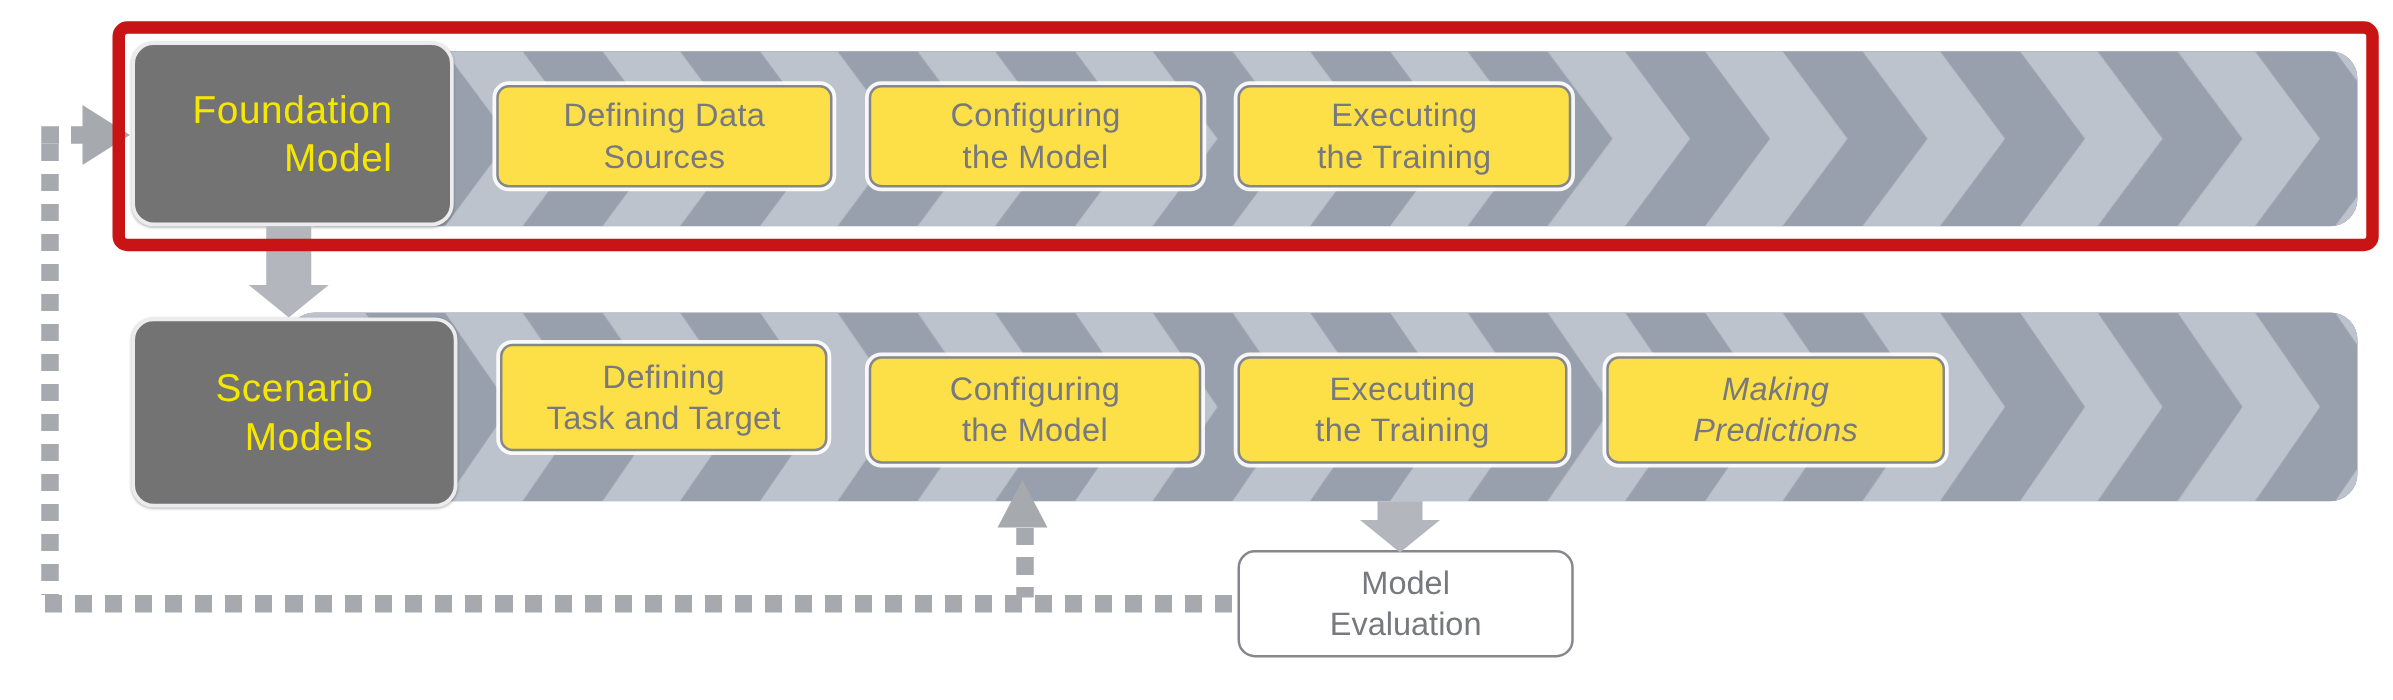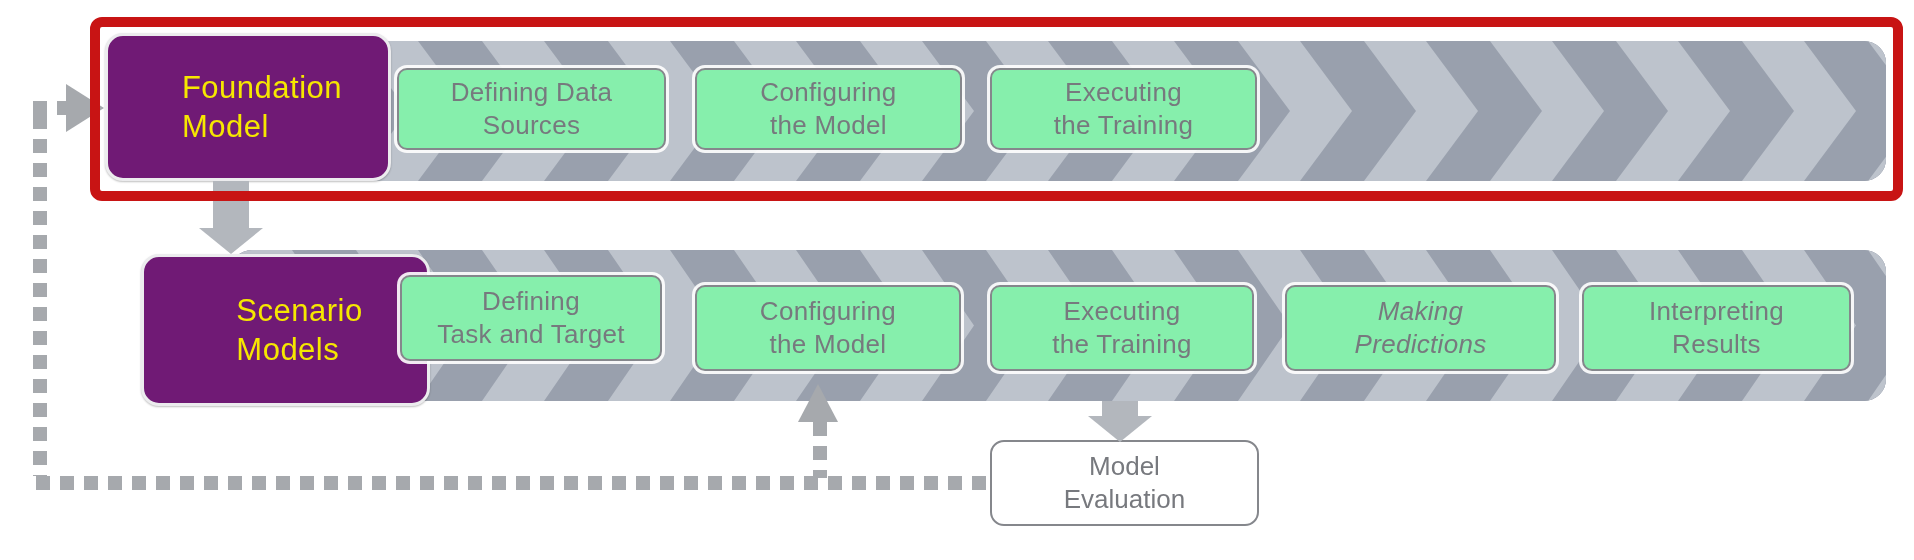--- a/index.html
+++ b/index.html
@@ -3,32 +3,31 @@
 <meta charset="utf-8">
 <style>
   html,body{margin:0;padding:0;background:#ffffff;}
   body{font-family:"Liberation Sans","DejaVu Sans",sans-serif;}
   #stage{position:relative;width:1914px;height:560px;background:#ffffff;overflow:hidden;}
 
   .band{position:absolute;border-radius:22px;overflow:hidden;background:#99a0ad;}
   .band svg{display:block;width:100%;height:100%;}
 
   .blackbox{
-    position:absolute;background:#701a75;border:3px solid #ececee;border-radius:18px;
-    display:flex;align-items:center;justify-content:center;text-align:left;
+    position:absolute;background:#737373;border:3px solid #ececee;border-radius:18px;
+    display:flex;align-items:center;justify-content:center;text-align:right;
     box-shadow:0 1px 2px rgba(0,0,0,.25);
-    padding-left:28px;
   }
   .blackbox .hdr{
     color:#f6e700;font-size:31px;line-height:39px;font-weight:300;
     white-space:pre-line;letter-spacing:.5px;
   }
 
   .step{
-    position:absolute;background:#86efac;border:2px solid #85878c;border-radius:10px;
+    position:absolute;background:#fde047;border:2px solid #85878c;border-radius:10px;
     display:flex;align-items:center;justify-content:center;text-align:center;
     box-shadow:0 0 0 3px rgba(255,255,255,.9);
   }
   .step .lbl{
     color:#77797e;font-size:26px;line-height:33px;font-weight:300;
     white-space:pre-line;letter-spacing:.3px;
   }
 
   .evalbox{
     position:absolute;background:#ffffff;border:2px solid #85878c;border-radius:14px;
@@ -96,44 +95,40 @@
       <defs>
         <pattern id="chv2" width="126" height="140" patternUnits="userSpaceOnUse">
           <path d="M0,0 L62,0 L114,70 L62,140 L0,140 L52,70 Z" fill="#bdc3cc"></path>
         </pattern>
       </defs>
       <rect width="1656" height="140" fill="#99a0ad"></rect>
       <rect width="1656" height="140" fill="url(#chv2)"></rect>
     </svg>
   </div>
 
-  <div class="blackbox" style="left:105px;top:254px;width:255px;height:146px;margin-left:36px;">
+  <div class="blackbox" style="left:105px;top:254px;width:255px;height:146px;">
     <div class="hdr">Scenario
 Models</div>
   </div>
 
   <div class="step" style="left:400px;top:275px;width:258px;height:82px;">
     <div class="lbl">Defining
 Task and Target</div>
   </div>
   <div class="step" style="left:695px;top:285px;width:262px;height:82px;">
     <div class="lbl">Configuring
 the Model</div>
   </div>
   <div class="step" style="left:990px;top:285px;width:260px;height:82px;">
     <div class="lbl">Executing
 the Training</div>
   </div>
   <div class="step" style="left:1285px;top:285px;width:267px;height:82px;font-style:italic;">
     <div class="lbl">Making
 Predictions</div>
-  </div>
-  <div class="step" style="left:1582px;top:285px;width:265px;height:82px;">
-    <div class="lbl">Interpreting
-Results</div>
   </div>
 
   <div class="evalbox" style="left:990px;top:440px;width:265px;height:82px;">
     <div class="lbl">Model
 Evaluation</div>
   </div>
 
   <div class="arr-stem" style="left:213px;top:181px;width:36px;height:47px;"></div>
   <div class="arr-head-down" style="left:199px;top:228px;"></div>
 

